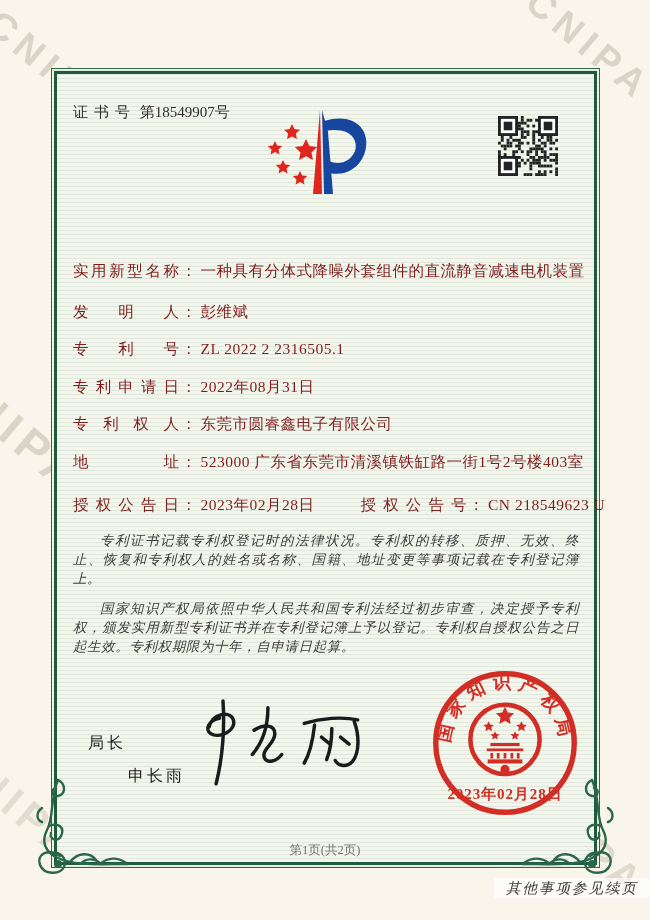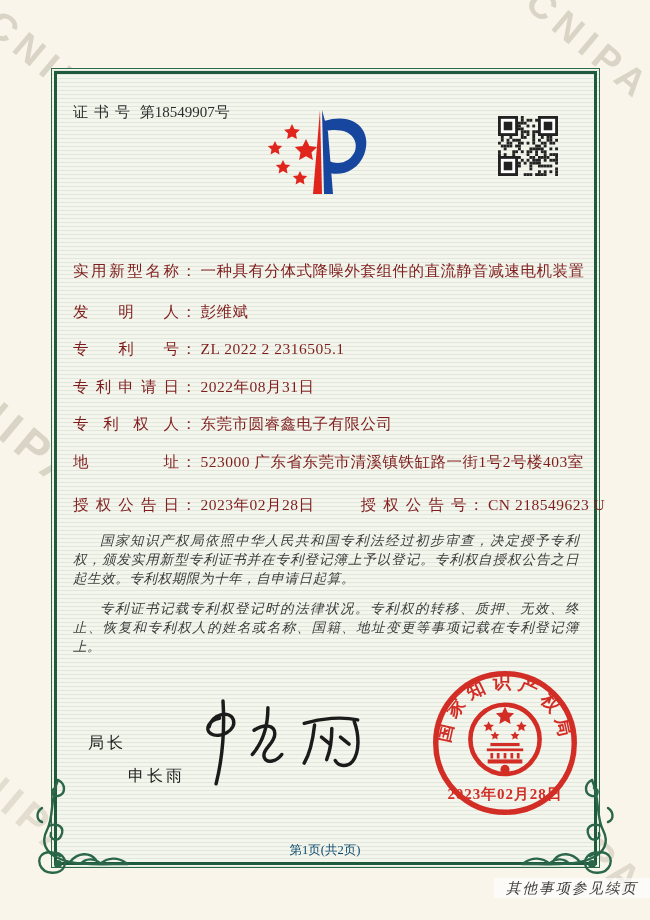--- a/index.html
+++ b/index.html
@@ -38,21 +38,21 @@
           vertical-align:top;margin-left:46px;}
 
   .paras{position:absolute;left:73px;top:531px;width:506px;font-size:13.5px;
          line-height:19px;color:#3c3c3c;font-style:italic;letter-spacing:0.6px;
          text-align:justify;}
   .paras p{margin:0 0 11px 0;text-indent:2em;}
 
   .signer{position:absolute;left:88px;font-size:16px;letter-spacing:3px;color:#222;}
 
   .pagefoot{position:absolute;left:0;top:842px;width:650px;text-align:center;
-            font-size:12.5px;color:#0c4a6e;}
+            font-size:12.5px;color:#737373;}
   .contnote{position:absolute;left:0;top:879px;width:650px;text-align:right;
             font-size:14.5px;font-style:italic;letter-spacing:2px;color:#3e3e3e;}
   .contnote span{background:rgba(255,255,255,0.6);padding:2px 12px;}
 
   .qr{position:absolute;left:498px;top:116px;width:60px;height:60px;z-index:3;}
 
   svg{display:block;}
 </style>
 </head>
 <body>
@@ -283,22 +283,22 @@
     <span class="flabel">专利权人</span><span class="colon">：</span><span class="fvalue">东莞市圆睿鑫电子有限公司</span>
   </div>
   <div class="row" style="top:452px;">
     <span class="flabel">地址</span><span class="colon">：</span><span class="fvalue">523000 广东省东莞市清溪镇铁缸路一街1号2号楼403室</span>
   </div>
   <div class="row" style="top:495px;">
     <span class="flabel">授权公告日</span><span class="colon">：</span><span class="fvalue">2023年02月28日</span><span class="row2label">授权公告号</span><span class="colon">：</span><span class="fvalue">CN 218549623 U</span>
   </div>
 
   <div class="paras">
+    <p>专利证书记载专利权登记时的法律状况。专利权的转移、质押、无效、终止、恢复和专利权人的姓名或名称、国籍、地址变更等事项记载在专利登记簿上。</p>
     <p>国家知识产权局依照中华人民共和国专利法经过初步审查，决定授予专利权，颁发实用新型专利证书并在专利登记簿上予以登记。专利权自授权公告之日起生效。专利权期限为十年，自申请日起算。</p>
-    <p>专利证书记载专利权登记时的法律状况。专利权的转移、质押、无效、终止、恢复和专利权人的姓名或名称、国籍、地址变更等事项记载在专利登记簿上。</p>
   </div>
 
   <div class="signer" style="top:733px;">局长</div>
   <div class="signer" style="top:766px;margin-left:40px;">申长雨</div>
 
   <svg class="layer" style="left:185px;top:694px;" width="190" height="95" viewBox="0 0 220 110">
     <g stroke="#1b1b1b" fill="none" stroke-width="4" stroke-linecap="round" stroke-linejoin="round">
       <path d="M28,38 C30,24 52,18 56,30 C60,42 40,52 30,46 C22,41 28,30 40,28"></path>
       <path d="M44,8 C46,40 44,72 36,104"></path>
       <path d="M96,16 C96,36 90,56 78,70"></path>

